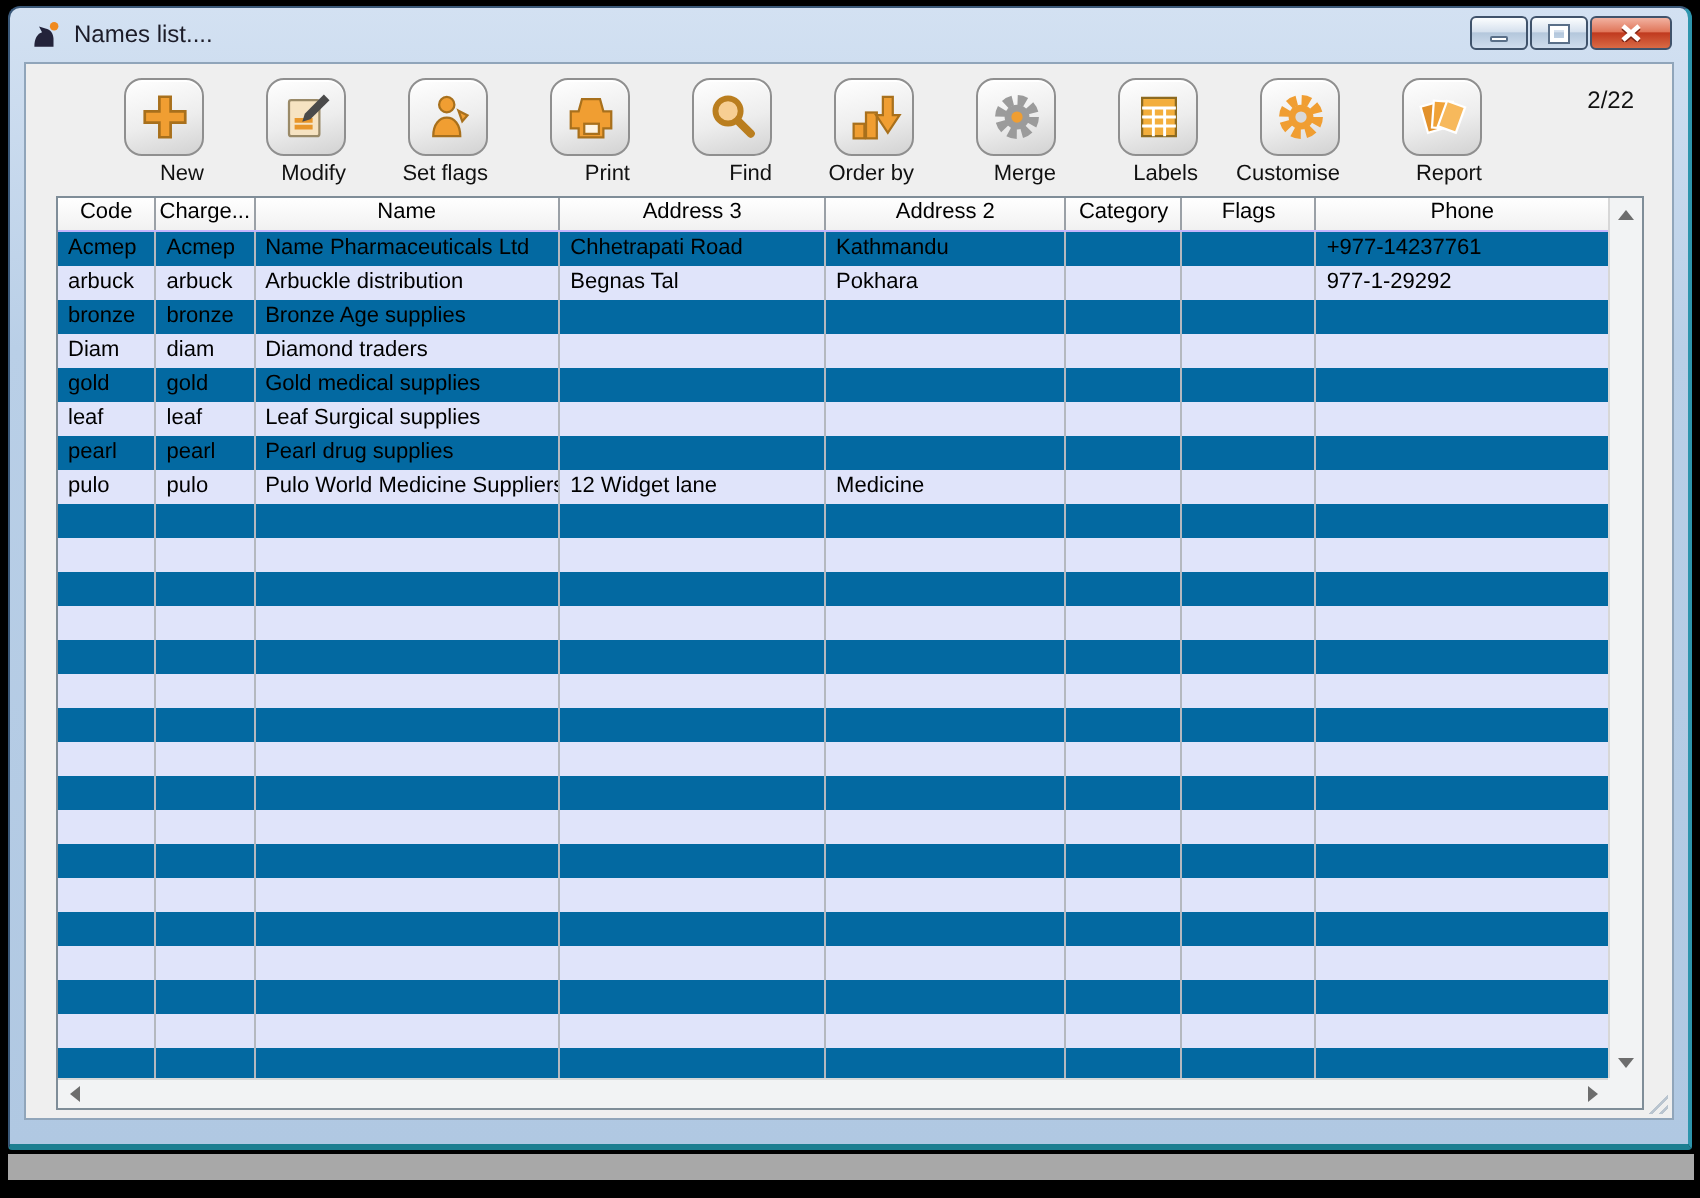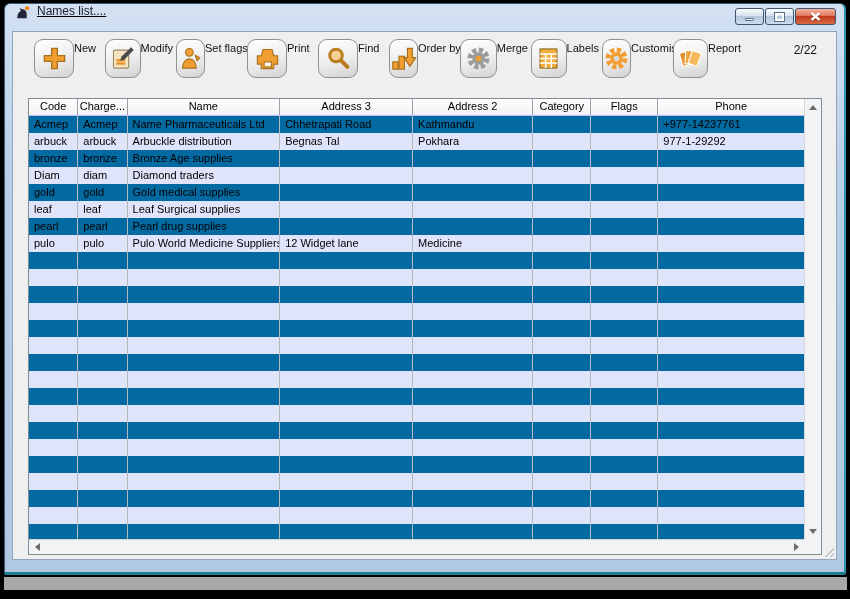--- a/index.html
+++ b/index.html
@@ -7,40 +7,40 @@
               font-family:"Liberation Sans", sans-serif; }
 
   
   .bottom-strip { position:absolute; left:4px; right:3px; top:577px; height:13px; background:#a8a8a8; }
 
   
   .window { position:absolute; left:4px; top:3px; width:842px; height:572px;
             background:linear-gradient(#d3e1f2,#b9cfe7 30%,#b0c8e2);
             border:1px solid #3a5878; border-right:2px solid #2e95ad; border-bottom:3px solid #1d7f91;
             border-radius:6px 6px 2px 2px; }
-  .titlebar { height:26px; display:flex; padding-left:9px; position:relative;text-decoration:underline; }
+  .titlebar { height:26px; display:flex; align-items:center; padding-left:9px; position:relative; }
   .app-icon { width:17px; height:17px; margin-right:6px; }
   .title-text { font-size:12px; color:#1c1c28; }
 
   .win-controls { position:absolute; right:8px; top:4px; display:flex; gap:1px; }
   .winbtn { height:17px; border:1px solid #40536b; border-radius:3px; display:flex;
             align-items:center; justify-content:center; position:relative; cursor:default; }
   .winbtn.min,.winbtn.max { width:29px; background:linear-gradient(#fbfdfe,#d6e1ee 45%,#b4c7dc 50%,#cfdded); }
   .winbtn.close { width:41px; background:linear-gradient(#f2b2a1,#e0775b 45%,#c03a1f 50%,#d96a45); }
   .glyph-min { width:9px; height:3px; background:#fff; border:1px solid #5a6f88; border-radius:1px; margin-top:6px; }
   .glyph-max { width:9px; height:8px; border:2px solid #fff; outline:1px solid #5a6f88; background:transparent; }
   .glyph-close { stroke:#fff; stroke-width:2.4; filter:drop-shadow(0 1px 0 #7e2413); }
 
   
   .content { position:absolute; left:7px; right:7px; top:27px; bottom:12px;
              background:#efefef; border:1px solid #90a5ba; }
 
   
   .toolbar { display:flex; padding:7px 0 0 21px; }
-  .titem { width:68px; margin-right:3px; display:flex; flex-direction:row; align-items:flex-start; cursor:default; }
+  .titem { width:68px; margin-right:3px; display:flex; flex-direction:column; align-items:flex-end; cursor:default; }
   .ibtn { width:40px; height:39px; border:1px solid #8f8f8f; border-radius:9px;
           background:linear-gradient(165deg,#ffffff,#ededed 55%,#d2d2d2);
           box-shadow:inset 0 1px 0 #fff; display:flex; align-items:center; justify-content:center; }
   .ibtn svg { width:27px; height:27px; }
   .tlabel { font-size:11px; color:#111; margin-top:3px; white-space:nowrap; }
   .count { position:absolute; right:19px; top:11px; font-size:12px; color:#111; }
 
   
   .table { position:absolute; left:15px; top:66px; width:794px; height:457px;
            background:#fff; border:1px solid #7f8d98; }

